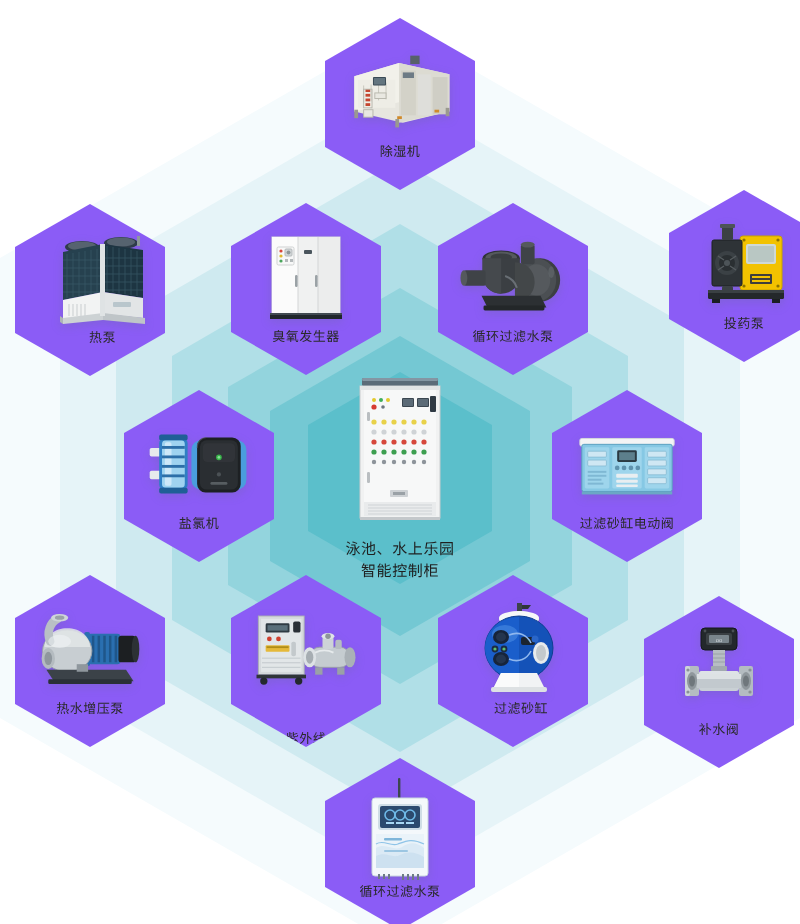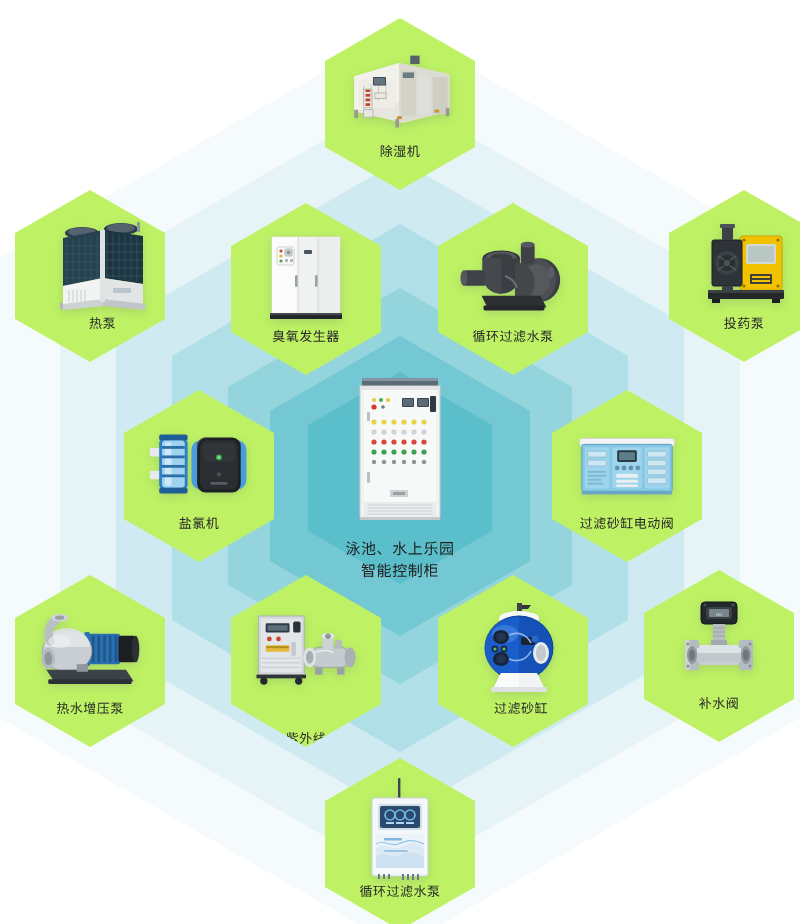--- a/index.html
+++ b/index.html
@@ -15,21 +15,21 @@
 
   
   .bg-layer{position:absolute;left:0;top:0;width:800px;height:924px;}
 
   
   .hex{
     position:absolute;
     width:150px;height:172px;
     -webkit-clip-path:polygon(50% 0%,100% 25%,100% 75%,50% 100%,0% 75%,0% 25%);
     clip-path:polygon(50% 0%,100% 25%,100% 75%,50% 100%,0% 75%,0% 25%);
-    background:#bef264;
+    background:#8b5cf6;
     display:flex;flex-direction:column;
     align-items:center;justify-content:flex-start;
     box-sizing:border-box;
   }
   .hex .thumb{
     width:110px;height:96px;
     margin-top:26px;
     display:flex;align-items:center;justify-content:center;
   }
   .hex .thumb svg{display:block;}
@@ -196,21 +196,21 @@
         <g fill="#9a998f">
           <rect x="10" y="62" width="4" height="9"></rect>
             <rect x="54" y="72" width="4" height="9"></rect>
           <rect x="108" y="60" width="4" height="9"></rect>
         </g>
       </svg>
     </div>
     <div class="cap">除湿机</div>
   </div>
 
-  <div class="hex" style="left:15px;top:190px;padding-left:25px;">
+  <div class="hex" style="left:15px;top:204px;padding-left:25px;">
     <div class="thumb">
       <svg class="shadowed" width="108" height="96" viewBox="0 0 108 96">
         <ellipse cx="33" cy="17" rx="17" ry="6" fill="#2e3c49"></ellipse>
         <ellipse cx="33" cy="16" rx="14" ry="4.6" fill="#56636f"></ellipse>
         <ellipse cx="72" cy="13" rx="17" ry="6" fill="#2e3c49"></ellipse>
         <ellipse cx="72" cy="12" rx="14" ry="4.6" fill="#56636f"></ellipse>
         <polygon points="14,22 54,14 54,62 14,70" fill="#26414f"></polygon>
         <polygon points="54,14 94,20 94,68 54,62" fill="#1d3542"></polygon>
         <g stroke="#3e5d6d" stroke-width=".8" opacity=".75">
           <path d="M18 24v44M24 23v45M30 22v45M36 21v45M42 20v45M48 19v45"></path>
@@ -528,21 +528,21 @@
         <path d="M44 76l2 8" stroke="#2a3138" stroke-width="2"></path>
 
         <path d="M28 72h36l8 16H20z" fill="#f1f3f4"></path>
         <path d="M28 72h18v16H20z" fill="#fafbfb"></path>
         <rect x="18" y="86" width="56" height="5" rx="2" fill="#dde1e3"></rect>
       </svg>
     </div>
     <div class="cap">过滤砂缸</div>
   </div>
 
-  <div class="hex" style="left:644px;top:570px;">
+  <div class="hex" style="left:644px;top:596px;">
     <div class="thumb">
       <svg class="shadowed" width="88" height="96" viewBox="0 0 88 96">
 
         <rect x="26" y="6" width="36" height="22" rx="4" fill="#23282c"></rect>
         <rect x="26" y="6" width="36" height="22" rx="4" fill="none" stroke="#14181b"></rect>
         <rect x="31" y="11" width="26" height="12" rx="2" fill="#3a4044"></rect>
         <rect x="34" y="13" width="20" height="8" rx="1" fill="#79858c"></rect>
         <text x="44" y="20" font-family="'Liberation Sans',sans-serif" font-size="6" fill="#cfd6da" text-anchor="middle">oo</text>
         <circle cx="30" cy="9" r="1.4" fill="#4a5055"></circle>
         <circle cx="58" cy="9" r="1.4" fill="#4a5055"></circle>

